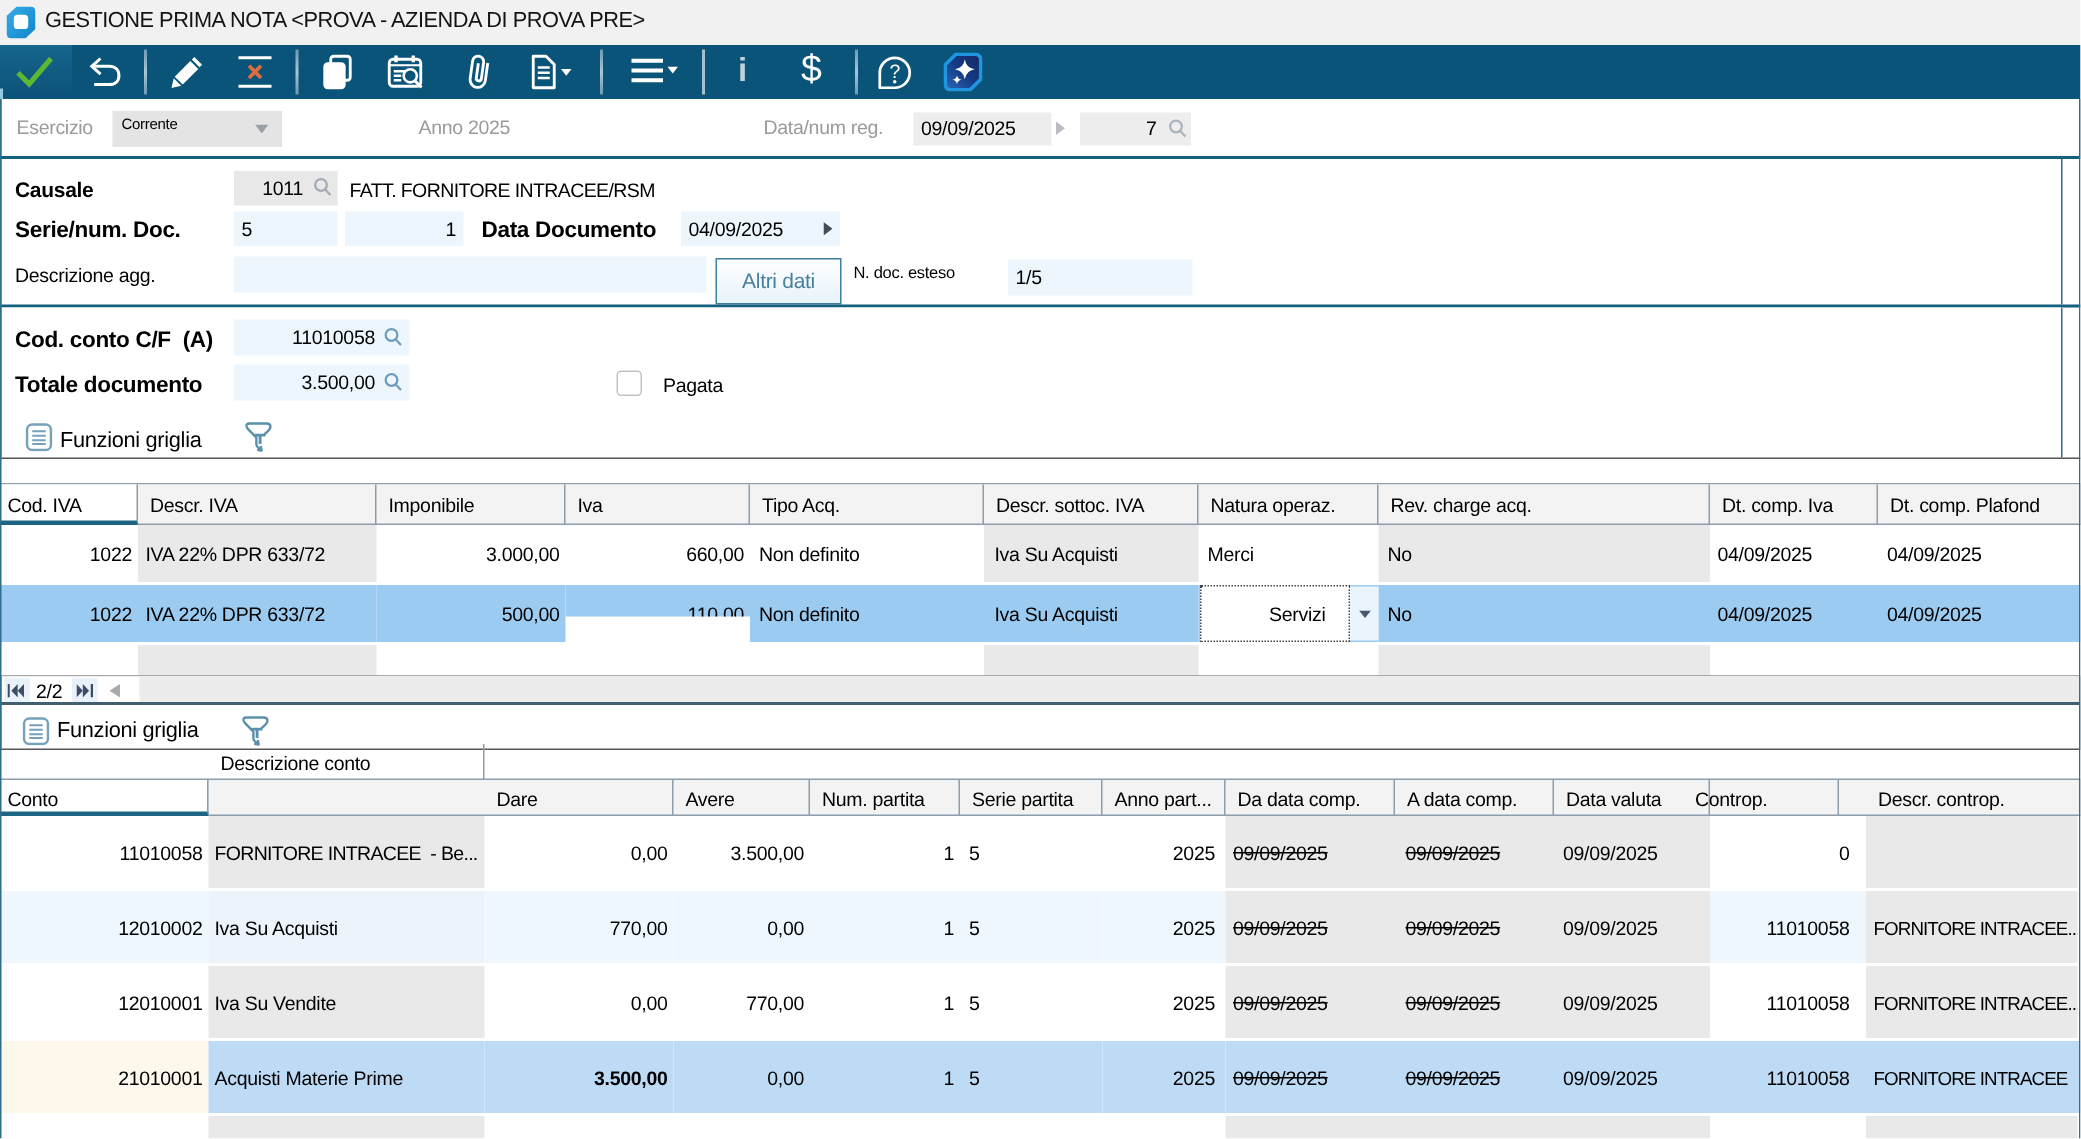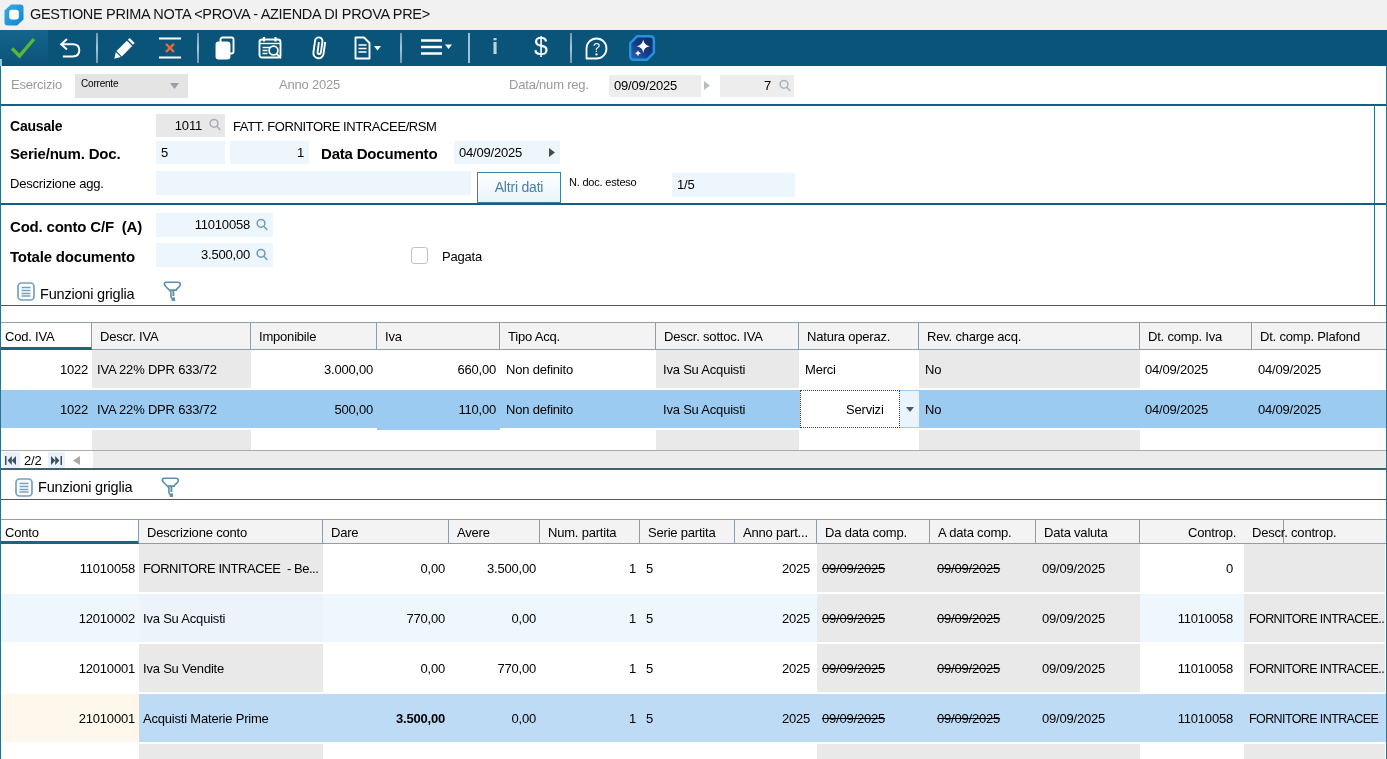--- a/index.html
+++ b/index.html
@@ -242,21 +242,21 @@
 <div class="cell" style="left:500px;top:350px;width:156px;height:38px;padding-top:12px;padding-left:6px;">Non definito</div>
 <div class="cell" style="left:656px;top:350px;width:143px;height:38px;background:#e9e9e9;padding-top:12px;padding-left:7px;">Iva Su Acquisti</div>
 <div class="cell" style="left:799px;top:350px;width:120px;height:38px;padding-top:12px;padding-left:6px;">Merci</div>
 <div class="cell" style="left:919px;top:350px;width:221px;height:38px;background:#e9e9e9;padding-top:12px;padding-left:6px;">No</div>
 <div class="cell" style="left:1140px;top:350px;width:112px;height:38px;padding-top:12px;padding-left:5px;">04/09/2025</div>
 <div class="cell" style="left:1252px;top:350px;width:135px;height:38px;padding-top:12px;padding-left:6px;">04/09/2025</div>
 <div class="abs" style="left:0;top:390px;width:1387px;height:40px;background:#fff;"></div>
 <div class="cell" style="left:0px;top:390px;width:92px;height:38px;background:#9bcbf1;padding-top:12px;text-align:right;padding-right:4px;">1022</div>
 <div class="cell" style="left:92px;top:390px;width:159px;height:38px;background:#9bcbf1;padding-top:12px;padding-left:5px;">IVA 22% DPR 633/72</div>
 <div class="cell" style="left:251px;top:390px;width:126px;height:38px;background:#9bcbf1;padding-top:12px;text-align:right;padding-right:4px;">500,00</div>
-<div class="cell" style="left:377px;top:390px;width:123px;height:40px;background:#9bcbf1;padding-top:12px;text-align:right;padding-right:4px;">110,00</div>
+<div class="cell" style="left:377px;top:390px;width:123px;height:21px;background:#9bcbf1;padding-top:12px;text-align:right;padding-right:4px;">110,00</div>
 <div class="cell" style="left:500px;top:390px;width:156px;height:38px;background:#9bcbf1;padding-top:12px;padding-left:6px;">Non definito</div>
 <div class="cell" style="left:656px;top:390px;width:143px;height:38px;background:#9bcbf1;padding-top:12px;padding-left:7px;">Iva Su Acquisti</div>
 <div class="cell" style="left:799px;top:390px;width:120px;height:38px;background:#9bcbf1;padding-top:12px;padding-left:6px;"></div>
 <div class="cell" style="left:919px;top:390px;width:221px;height:38px;background:#9bcbf1;padding-top:12px;padding-left:6px;">No</div>
 <div class="cell" style="left:1140px;top:390px;width:112px;height:38px;background:#9bcbf1;padding-top:12px;padding-left:5px;">04/09/2025</div>
 <div class="cell" style="left:1252px;top:390px;width:135px;height:38px;background:#9bcbf1;padding-top:12px;padding-left:6px;">04/09/2025</div>
 <div class="abs" style="left:800px;top:390px;width:100px;height:38px;background:#fff;border:1px dotted #444;"></div>
 <div class="abs" style="left:900px;top:391px;width:19px;height:36px;background:#e9f4fc;"></div>
 <div class="abs" style="left:806px;top:402px;margin-left:40px;">Servizi</div>
 <svg class="abs" style="left:906px;top:407px;" width="8" height="5" viewBox="0 0 8 5">
@@ -306,30 +306,30 @@
     <path d="M3.2 1.3 H14.8 Q17.3 1.3 17.3 3.5 Q17.3 4.8 15.8 6.2 L13.4 8.4 M3.2 1.3 Q1 1.4 1.4 3.3 Q1.7 4.5 3 5.8 L7.9 10.7 V15 Q7.9 16.3 8.9 17.2 L11.4 19.3 M11.4 19.3 L11 16.9 M11.4 19.3 L9.1 19" fill="none" stroke="#5b90ad" stroke-width="1.6" stroke-linecap="round"></path>
     <path d="M7 9.1 H14 M10.4 9.1 V15" stroke="#5b90ad" stroke-width="1.9"></path>
   </svg>
 </div>
 <div class="abs greyline" style="top:499px;"></div>
 
 <div id="grid2">
 <div class="abs" style="left:0;top:519px;width:1387px;height:1px;background:#8d9dab;"></div>
 <div class="abs" style="left:0;top:520px;width:1387px;height:24px;background:#f3f3f3;border-bottom:1px solid #8d9dab;"></div>
 <div class="cell" style="left:0px;top:520px;width:139px;height:24px;border-right:1px solid #8d9dab;padding:5px 0 0 5px;">Conto</div>
-<div class="cell" style="left:139px;top:520px;width:184px;height:24px;border-right:1px solid #8d9dab;padding:5px 0 12px 8px;">Descrizione conto</div>
+<div class="cell" style="left:139px;top:496px;width:184px;height:24px;border-right:1px solid #8d9dab;padding:5px 0 12px 8px;">Descrizione conto</div>
 <div class="cell" style="left:323px;top:520px;width:126px;height:24px;border-right:1px solid #8d9dab;padding:5px 0 0 8px;">Dare</div>
 <div class="cell" style="left:449px;top:520px;width:91px;height:24px;border-right:1px solid #8d9dab;padding:5px 0 0 8px;">Avere</div>
 <div class="cell" style="left:540px;top:520px;width:100px;height:24px;border-right:1px solid #8d9dab;padding:5px 0 0 8px;">Num. partita</div>
 <div class="cell" style="left:640px;top:520px;width:95px;height:24px;border-right:1px solid #8d9dab;padding:5px 0 0 8px;">Serie partita</div>
 <div class="cell" style="left:735px;top:520px;width:82px;height:24px;border-right:1px solid #8d9dab;padding:5px 0 0 8px;">Anno part...</div>
 <div class="cell" style="left:817px;top:520px;width:113px;height:24px;border-right:1px solid #8d9dab;padding:5px 0 0 8px;">Da data comp.</div>
 <div class="cell" style="left:930px;top:520px;width:106px;height:24px;border-right:1px solid #8d9dab;padding:5px 0 0 8px;">A data comp.</div>
 <div class="cell" style="left:1036px;top:520px;width:104px;height:24px;border-right:1px solid #8d9dab;padding:5px 0 0 8px;">Data valuta</div>
-<div class="cell" style="left:1180px;top:520px;width:104px;height:24px;border-right:1px solid #8d9dab;padding:5px 0 6px 8px;">Controp.</div>
+<div class="cell" style="left:1122px;top:520px;width:104px;height:24px;border-right:1px solid #8d9dab;padding:5px 0 6px 8px;">Controp.</div>
 <div class="cell" style="left:1244px;top:520px;width:143px;height:24px;border-right:1px solid #8d9dab;padding:5px 0 0 8px;">Descr. controp.</div>
 <div class="abs" style="left:0;top:520px;width:139px;height:24px;background:#fff;border-right:1px solid #8d9dab;border-bottom:3px solid #1c6480;"></div>
 <div class="cell" style="left:0px;top:520px;width:139px;height:24px;padding:5px 0 0 5px;">Conto</div>
 <div class="abs" style="left:0;top:544px;width:1387px;height:50px;background:#fff;"></div>
 <div class="cell" style="left:0px;top:544px;width:139px;height:48px;padding-top:17px;text-align:right;padding-right:4px;">11010058</div>
 <div class="cell" style="left:139px;top:544px;width:184px;height:48px;background:#e9e9e9;padding-top:17px;padding-left:4px;"><span style="letter-spacing:-0.45px;">FORNITORE INTRACEE&nbsp; - Be...</span></div>
 <div class="cell" style="left:323px;top:544px;width:126px;height:48px;padding-top:17px;text-align:right;padding-right:4px;">0,00</div>
 <div class="cell" style="left:449px;top:544px;width:91px;height:48px;padding-top:17px;text-align:right;padding-right:4px;">3.500,00</div>
 <div class="cell" style="left:540px;top:544px;width:100px;height:48px;padding-top:17px;text-align:right;padding-right:4px;">1</div>
 <div class="cell" style="left:640px;top:544px;width:95px;height:48px;padding-top:17px;padding-left:6px;">5</div>

